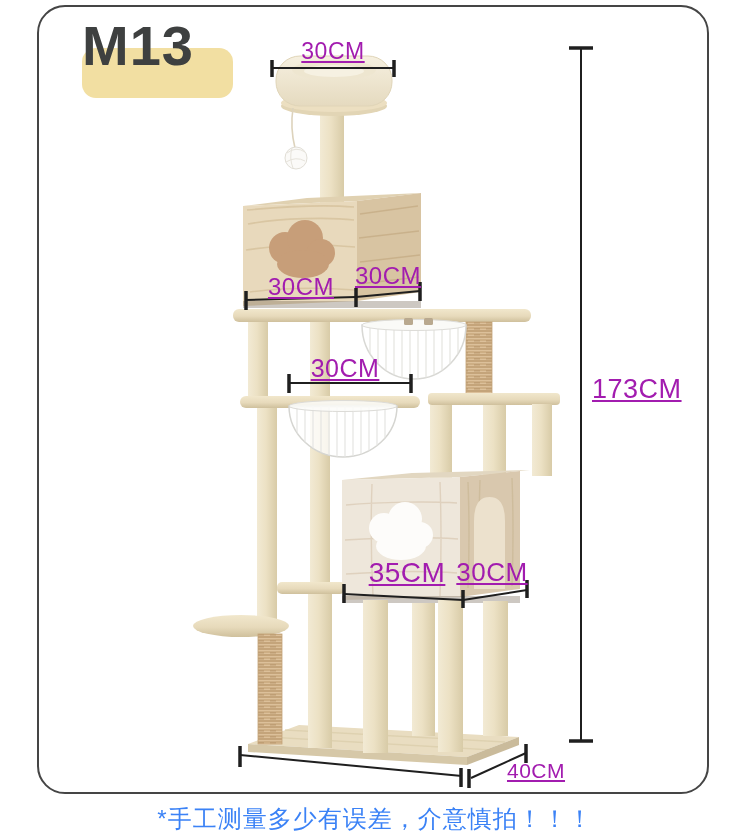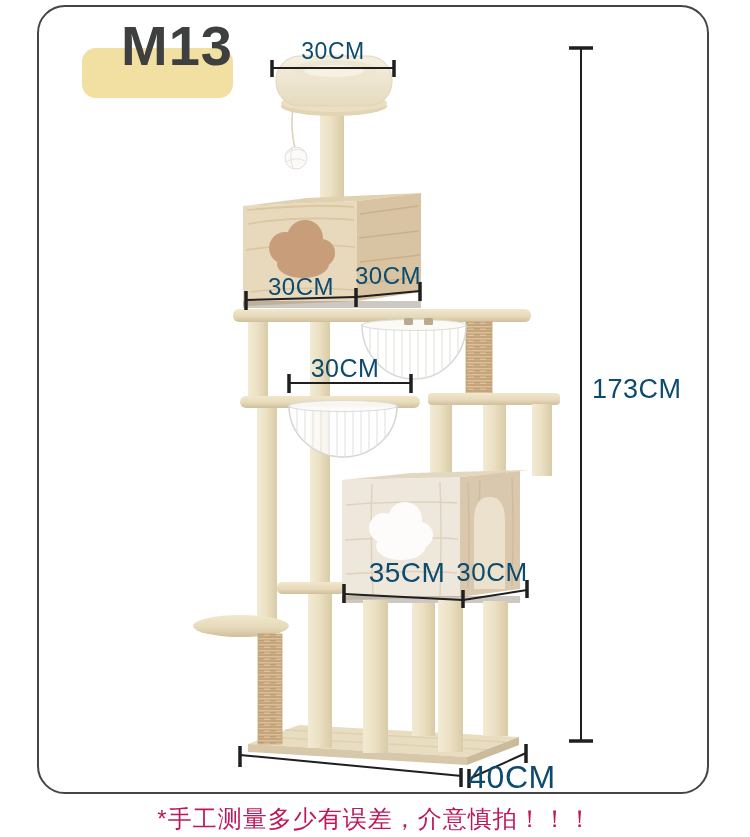--- a/index.html
+++ b/index.html
@@ -3,27 +3,27 @@
 <meta charset="utf-8">
 <style>
   html,body{margin:0;padding:0;background:#ffffff;}
   .stage{position:relative;width:750px;height:837px;background:#ffffff;overflow:hidden;
          font-family:"Liberation Sans","DejaVu Sans",sans-serif;}
   .card-border{position:absolute;left:37px;top:5px;width:672px;height:789px;
                border:2px solid #454545;border-radius:28px;box-sizing:border-box;background:#ffffff;}
   .tree-svg{position:absolute;left:0;top:0;}
   .badge-bg{position:absolute;left:82px;top:48px;width:151px;height:50px;
             background:#f2dfa2;border-radius:14px;}
-  .badge-text{position:absolute;left:82px;top:14px;width:151px;text-align:right;
+  .badge-text{position:absolute;left:82px;top:14px;width:151px;text-align:left;
               font-size:56px;font-weight:800;letter-spacing:1px;color:#3e4040;line-height:64px;}
-  .dim-label{position:absolute;transform:translateX(-50%);color:#0c4a6e;white-space:nowrap;
-             font-weight:500;letter-spacing:0.5px;}
+  .dim-label{position:absolute;transform:translateX(-50%);color:#a21caf;white-space:nowrap;
+             font-weight:500;letter-spacing:0.5px;text-decoration:underline;}
   .dim-label.no-center{transform:none;}
   .footnote{position:absolute;left:0;top:803px;width:750px;text-align:center;
-            font-size:24px;color:#be185d;letter-spacing:1px;font-weight:500;}
+            font-size:24px;color:#3b82f6;letter-spacing:1px;font-weight:500;}
 </style>
 </head>
 <body>
 
 <div class="stage">
 
   <div class="card-border"></div>
 
   <svg class="tree-svg" width="750" height="837" viewBox="0 0 750 837">
     <defs>
@@ -199,17 +199,17 @@
   <div class="badge-bg"></div>
   <div class="badge-text">M13</div>
 
   <div class="dim-label" style="left:333px;top:38px;font-size:23px;">30CM</div>
   <div class="dim-label" style="left:301px;top:273px;font-size:24px;">30CM</div>
   <div class="dim-label" style="left:388px;top:262px;font-size:24px;">30CM</div>
   <div class="dim-label" style="left:345px;top:354px;font-size:25px;">30CM</div>
   <div class="dim-label no-center" style="left:592px;top:374px;font-size:27px;">173CM</div>
   <div class="dim-label" style="left:407px;top:557px;font-size:28px;">35CM</div>
   <div class="dim-label" style="left:492px;top:557px;font-size:26px;">30CM</div>
-  <div class="dim-label" style="left:512px;top:759px;font-size:32px;">40CM</div>
+  <div class="dim-label" style="left:536px;top:759px;font-size:21px;">40CM</div>
 
   <div class="footnote">*手工测量多少有误差，介意慎拍！！！</div>
 
 </div>
 
 </body></html>

